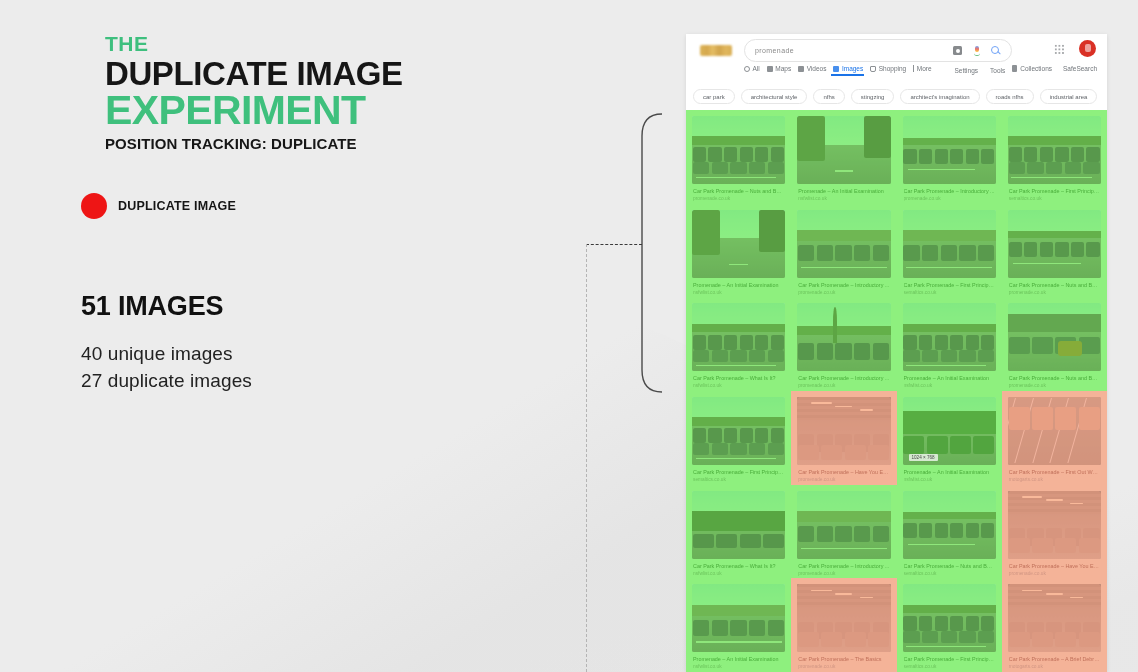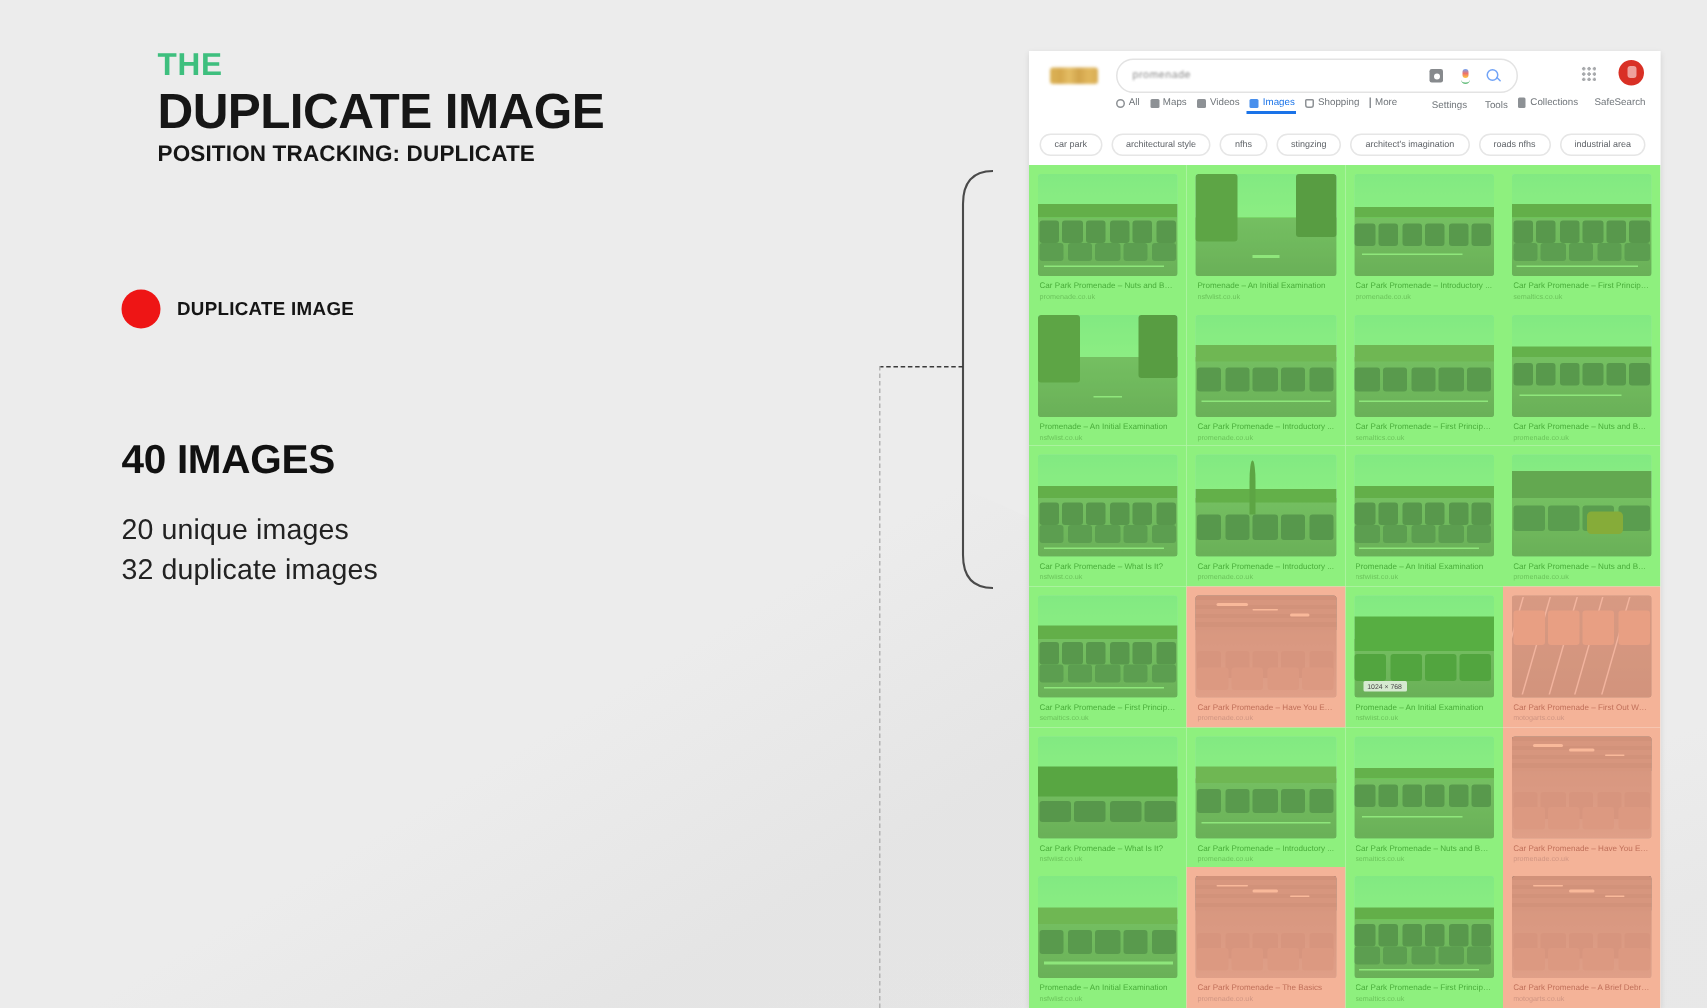--- a/index.html
+++ b/index.html
@@ -241,35 +241,36 @@
 </head>
 <body>
 
 <div id="stage">
   <div class="swoosh"></div>
   <div class="swoosh2"></div>
 
   <div class="title-block">
     <div class="t-the">THE</div>
     <div class="t-dup">DUPLICATE IMAGE</div>
+    <div class="t-exp">EXPERIMENT</div>
     <div class="t-sub">POSITION TRACKING: DUPLICATE</div>
   </div>
 
   <div class="legend">
     <div class="legend-item">
       <span class="dot dup"></span>
       <span class="legend-label">DUPLICATE IMAGE</span>
     </div>
   </div>
 
   <div class="stats">
-    <div class="stat-head">40 IMAGES</div>
+    <div class="stat-head">51 IMAGES</div>
     <div class="stat-list">
-      <div class="stat-line">20 unique  images</div>
-      <div class="stat-line">32 duplicate images</div>
+      <div class="stat-line">40 unique  images</div>
+      <div class="stat-line">27 duplicate images</div>
     </div>
   </div>
 
   <svg class="bracket" viewBox="0 0 36 282">
     <path d="M34 2 C20 2 14 10 14 24 L14 258 C14 272 20 280 34 280" fill="none" stroke="#4a4a4a" stroke-width="1.4"></path>
   </svg>
   <div class="dash-h"></div>
   <div class="dash-v"></div>
 
   <div class="serp">

